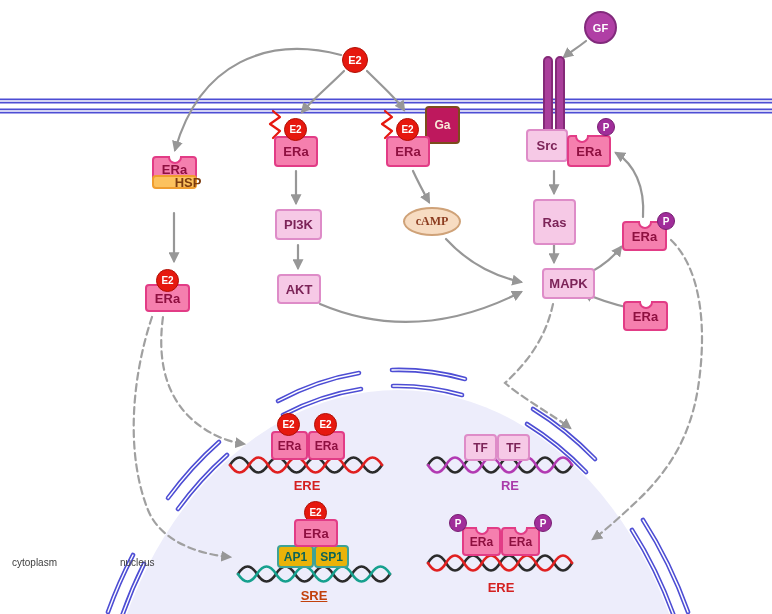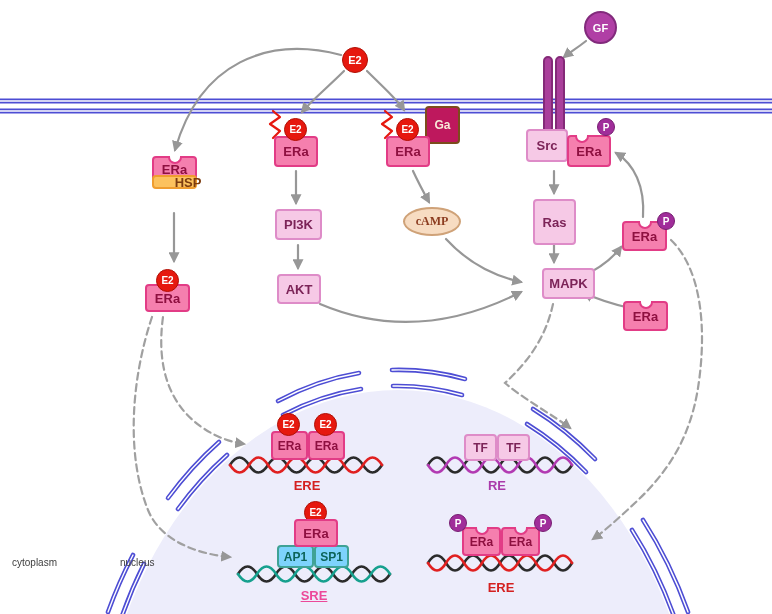--- a/index.html
+++ b/index.html
@@ -8,21 +8,21 @@
     font-family:"Liberation Sans","DejaVu Sans",sans-serif; overflow:hidden;
   }
   svg.layer { position:absolute; left:0; top:0; }
   .box {
     position:absolute; box-sizing:border-box; display:flex; align-items:center;
     justify-content:center; font-weight:bold; border-radius:4px; font-size:13px;
   }
   .era-box { background:#f57fae; border:2px solid #e23c86; color:#8e1040; }
   .lite    { background:#f6c9e6; border:2px solid #de8cc8; color:#7c2458; }
   .hspbox  { background:#fcc25e; border:2px solid #ef9d2f; color:#7c3c10; }
-  .tealbox { background:#7dd3fc; border:2px solid #3fa295; color:#0c6458; font-size:12px; }
+  .tealbox { background:#eab308; border:2px solid #3fa295; color:#0c6458; font-size:12px; }
   .gabox   { background:#be185d; border:2px solid #7c4c1c; color:#f8ead9; font-size:12px; }
   .campbox { background:#f7dcc2; border:2px solid #cfa278; color:#8c3c20; border-radius:50%; font-size:12px; }
   .circ {
     position:absolute; border-radius:50%; display:flex; align-items:center;
     justify-content:center; font-weight:bold; color:#fff; box-sizing:border-box;
   }
   .e2c { background:#e6180e; border:1.5px solid #b01005; width:23px; height:23px; font-size:10px; }
   .e2c.big { width:26px; height:26px; font-size:11px; }
   .gfc { background:#b03fa5; border:2px solid #822a7c; width:33px; height:33px; font-size:11px; }
   .pc  { background:#a02d9a; border:1.5px solid #771f72; width:18px; height:18px; font-size:10px; z-index:6; }
@@ -33,21 +33,21 @@
   }
   .notch.nuc { background:#ededfb; }
   .notch.atleft { left:6px; transform:none; }
   .bar {
     position:absolute; width:10px; height:76px; background:#aa3f9b;
     border:2px solid #842a78; border-radius:6px 6px 3px 3px; box-sizing:border-box;
   }
   .relabel { position:absolute; font-weight:bold; font-size:13px; width:44px; text-align:center; }
   .lbl-ere { color:#d42020; }
   .lbl-re  { color:#aa3aaa; }
-  .lbl-sre { color:#ec4899;text-decoration:underline; }
+  .lbl-sre { color:#c2410c;text-decoration:underline; }
   .compartment { position:absolute; font-size:10px; color:#404040;text-align:center; }
 </style>
 </head>
 <body>
 
 <div id="diagram">
 
   <svg class="layer" width="772" height="614" viewBox="0 0 772 614">
     <defs>
       <marker id="ah" viewBox="0 0 10 10" refX="8" refY="5" markerWidth="5" markerHeight="5" orient="auto-start-reverse">
@@ -187,21 +187,21 @@
   </div>
 
   <div class="box era-box" style="left:271px;top:431px;width:37px;height:29px;font-size:12px;">ERa</div>
   <div class="box era-box" style="left:308px;top:431px;width:37px;height:29px;font-size:12px;">ERa</div>
   <div class="circ e2c" style="left:277px;top:413px;">E2</div>
   <div class="circ e2c" style="left:314px;top:413px;">E2</div>
   <div class="relabel lbl-ere" style="left:285px;top:478px;">ERE</div>
 
   <div class="box lite" style="left:464px;top:434px;width:33px;height:27px;font-size:12px;">TF</div>
   <div class="box lite" style="left:497px;top:434px;width:33px;height:27px;font-size:12px;">TF</div>
-  <div class="relabel lbl-re" style="left:475px;top:478px;">RE</div>
+  <div class="relabel lbl-re" style="left:475px;top:478px;text-align:right;">RE</div>
 
   <div class="circ e2c" style="left:304px;top:501px;">E2</div>
   <div class="box era-box" style="left:294px;top:519px;width:44px;height:28px;z-index:2;">ERa</div>
   <div class="box tealbox" style="left:277px;top:545px;width:37px;height:23px;">AP1</div>
   <div class="box tealbox" style="left:314px;top:545px;width:35px;height:23px;">SP1</div>
   <div class="relabel lbl-sre" style="left:292px;top:588px;">SRE</div>
 
   <div class="box era-box" style="left:462px;top:527px;width:39px;height:29px;font-size:12px;">
     <span class="notch nuc"></span>
     <span>ERa</span>

